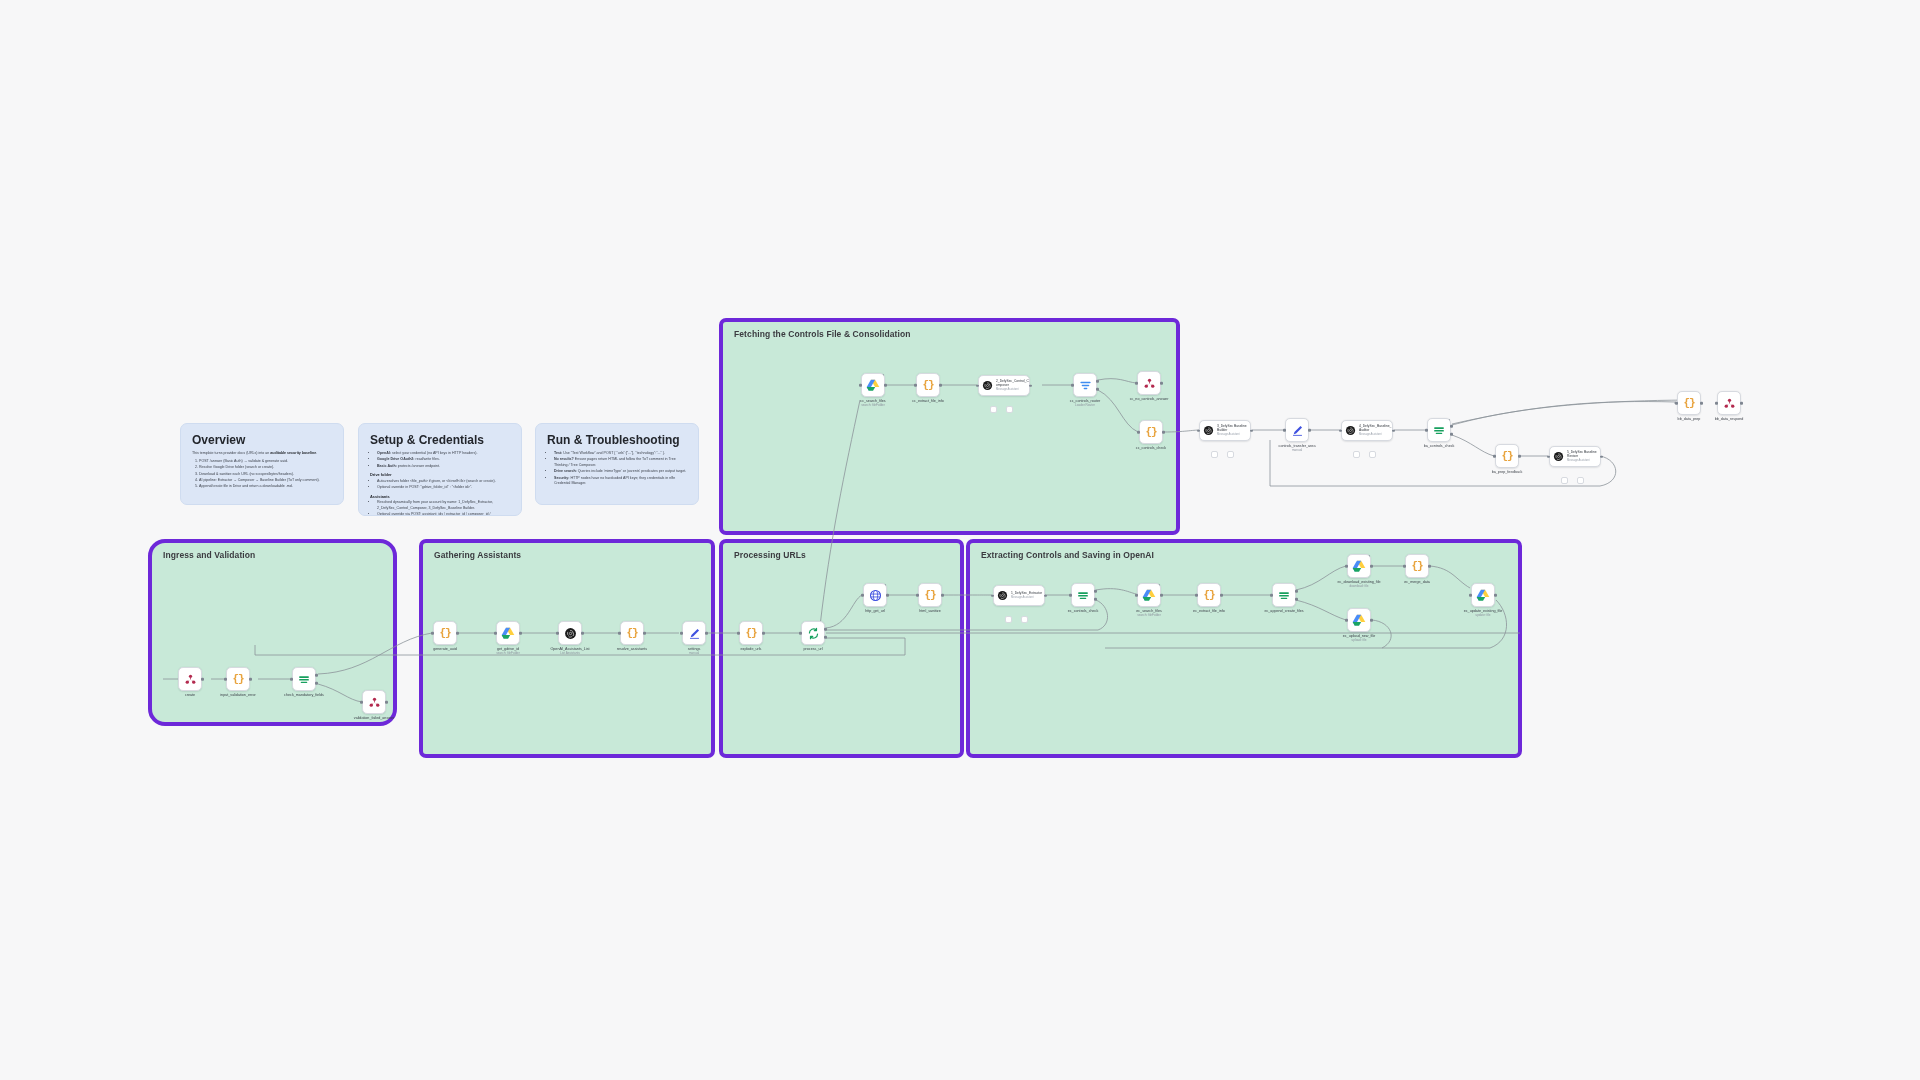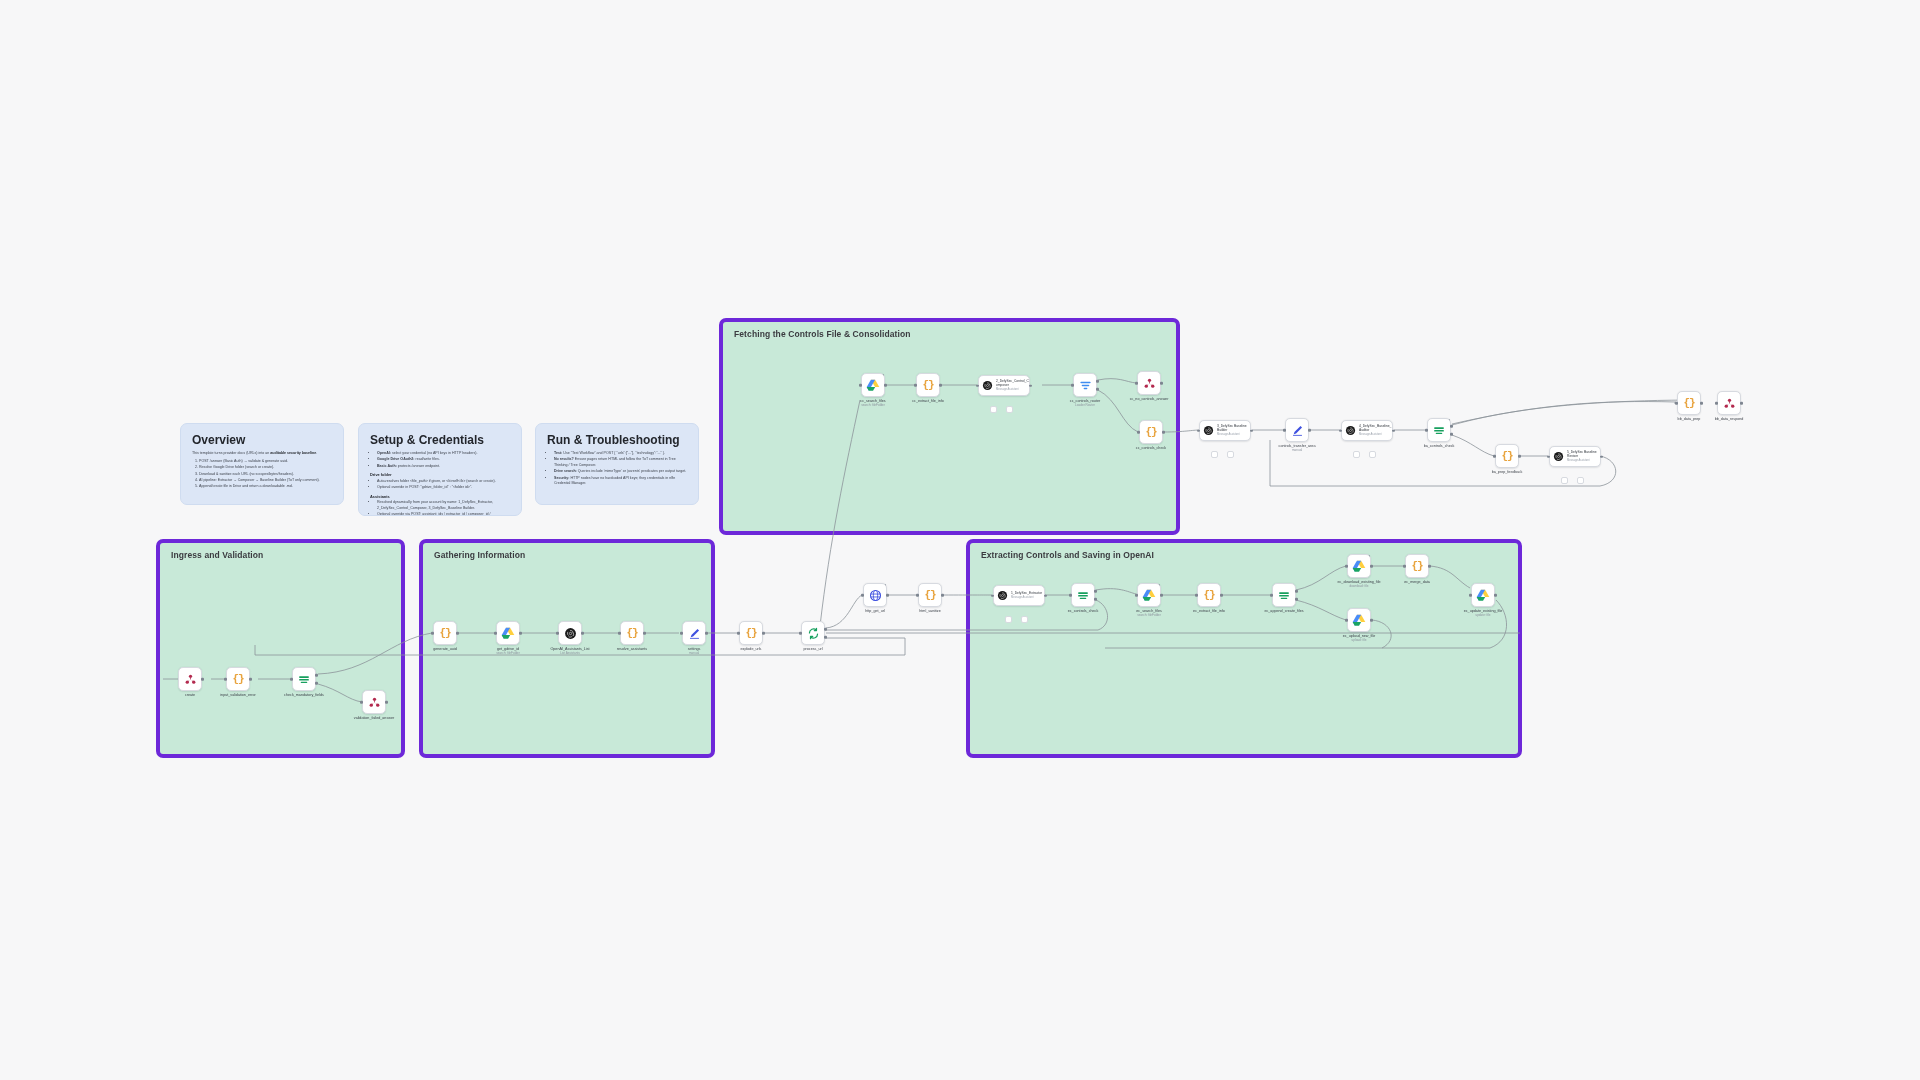--- a/index.html
+++ b/index.html
@@ -312,28 +312,31 @@
       <li><b>Security:</b><span> HTTP nodes have no hardcoded API keys; they credentials in n8n Credential Manager.</span></li>
     </ul>
   </div>
 
   <div class="sticky green" style="left:719px; top:318px; width:461px; height:217px;">
     <div class="sticky-title">Fetching the Controls File &amp; Consolidation</div>
   </div>
 
 
 
-  <div class="sticky green" style="left:156px; top:539px; width:249px; height:219px;">
+  <div class="sticky green" style="left:148px; top:539px; width:249px; height:187px;border-radius:17px;">
     <div class="sticky-title">Ingress and Validation</div>
   </div>
 
   <div class="sticky green" style="left:419px; top:539px; width:296px; height:219px;">
-    <div class="sticky-title">Gathering Information</div>
-  </div>
-
+    <div class="sticky-title">Gathering Assistants</div>
+  </div>
+
+  <div class="sticky green" style="left:719px; top:539px; width:245px; height:219px;">
+    <div class="sticky-title">Processing URLs</div>
+  </div>
 
   <div class="sticky green" style="left:966px; top:539px; width:556px; height:219px;">
     <div class="sticky-title">Extracting Controls and Saving in OpenAI</div>
   </div>
 
   <div class="node" style="left:178px; top:667px;">
     <div class="node-box">
       <span class="port out"></span>
       <svg class="ico ico-chat" viewBox="0 0 24 24">
         <circle cx="12" cy="6" r="3" fill="#b3294e"></circle>

